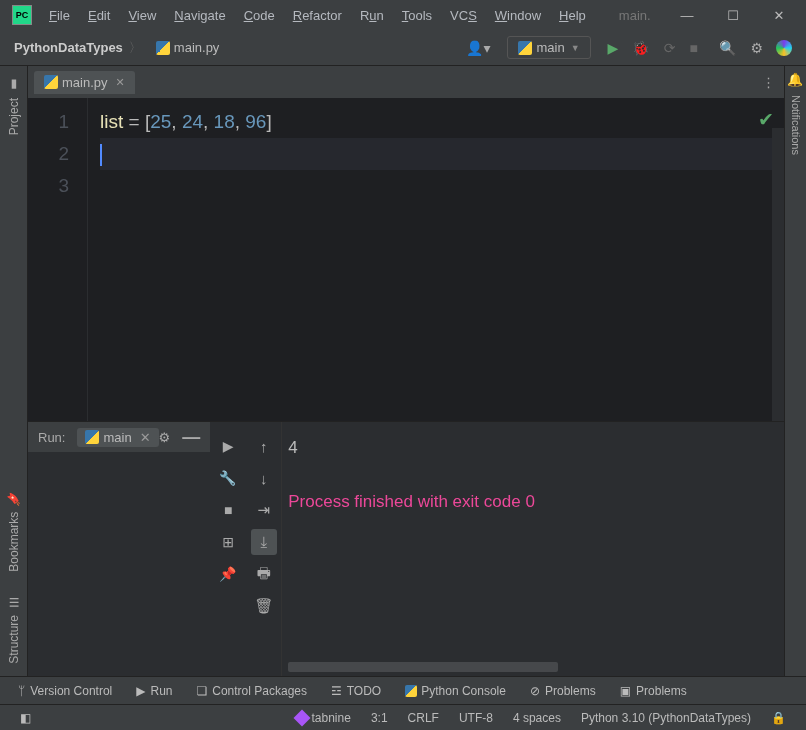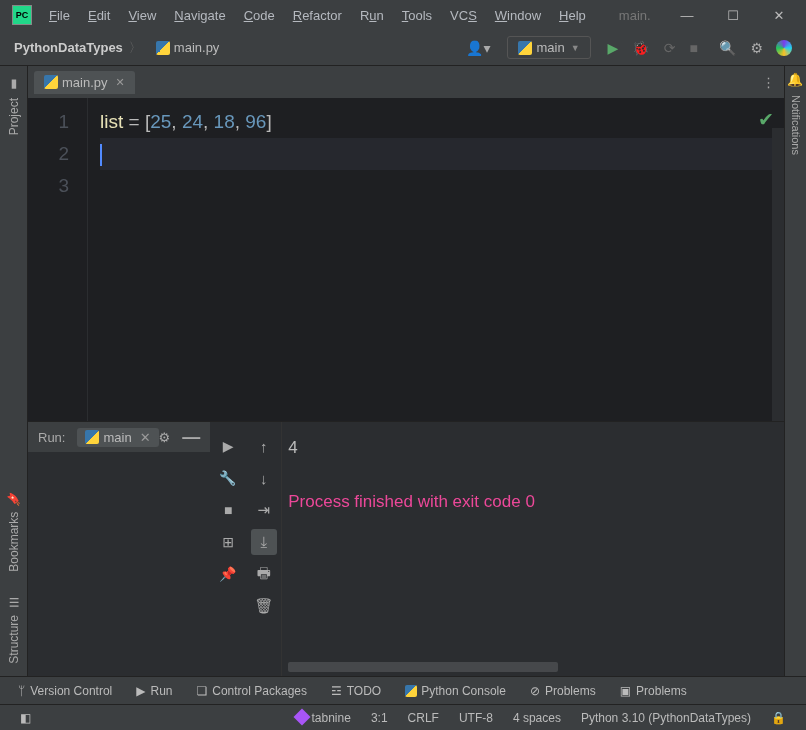--- a/index.html
+++ b/index.html
@@ -63,21 +63,21 @@
 .rightrail { width:22px; background:#3c3f41; border-left:1px solid #222; display:flex; flex-direction:column; align-items:center; padding-top:6px; }
 .rightrail .bell { color:#aaa; margin-bottom:4px; }
 .rightrail .vt { writing-mode:vertical-rl; font-size:11px; color:#aaa; padding-top:4px; }
 .bottombar { height:28px; background:#3c3f41; border-top:1px solid #222; display:flex; align-items:center; padding:0 6px; font-size:12px; color:#bbb; position:relative; z-index:3; }
 .bottombar .bitem { display:flex; align-items:center; margin:0 12px; cursor:pointer; }
 .bottombar .bitem .ic { margin-right:5px; font-size:12px; }
 .status { height:26px; background:#3c3f41; border-top:1px solid #222; display:flex; align-items:center; padding:0 10px; font-size:12px; color:#bbb; position:relative; z-index:3; }
 .status .sitem { margin:0 10px; }
 .status .right { margin-left:auto; display:flex; }
 .status .right div { margin:0 10px; }
-.tablogo { display:flex; }
+.tablogo { display:flex; align-items:center; }
 .tablogo .cube { width:12px; height:12px; background:#a855f7; margin-right:4px; transform:rotate(45deg); }
 </style>
 </head>
 <body>
 
 <div class="titlebar">
   <div class="logo">PC</div>
   <div class="menu">
     <span><u>F</u>ile</span>
     <span><u>E</u>dit</span>

